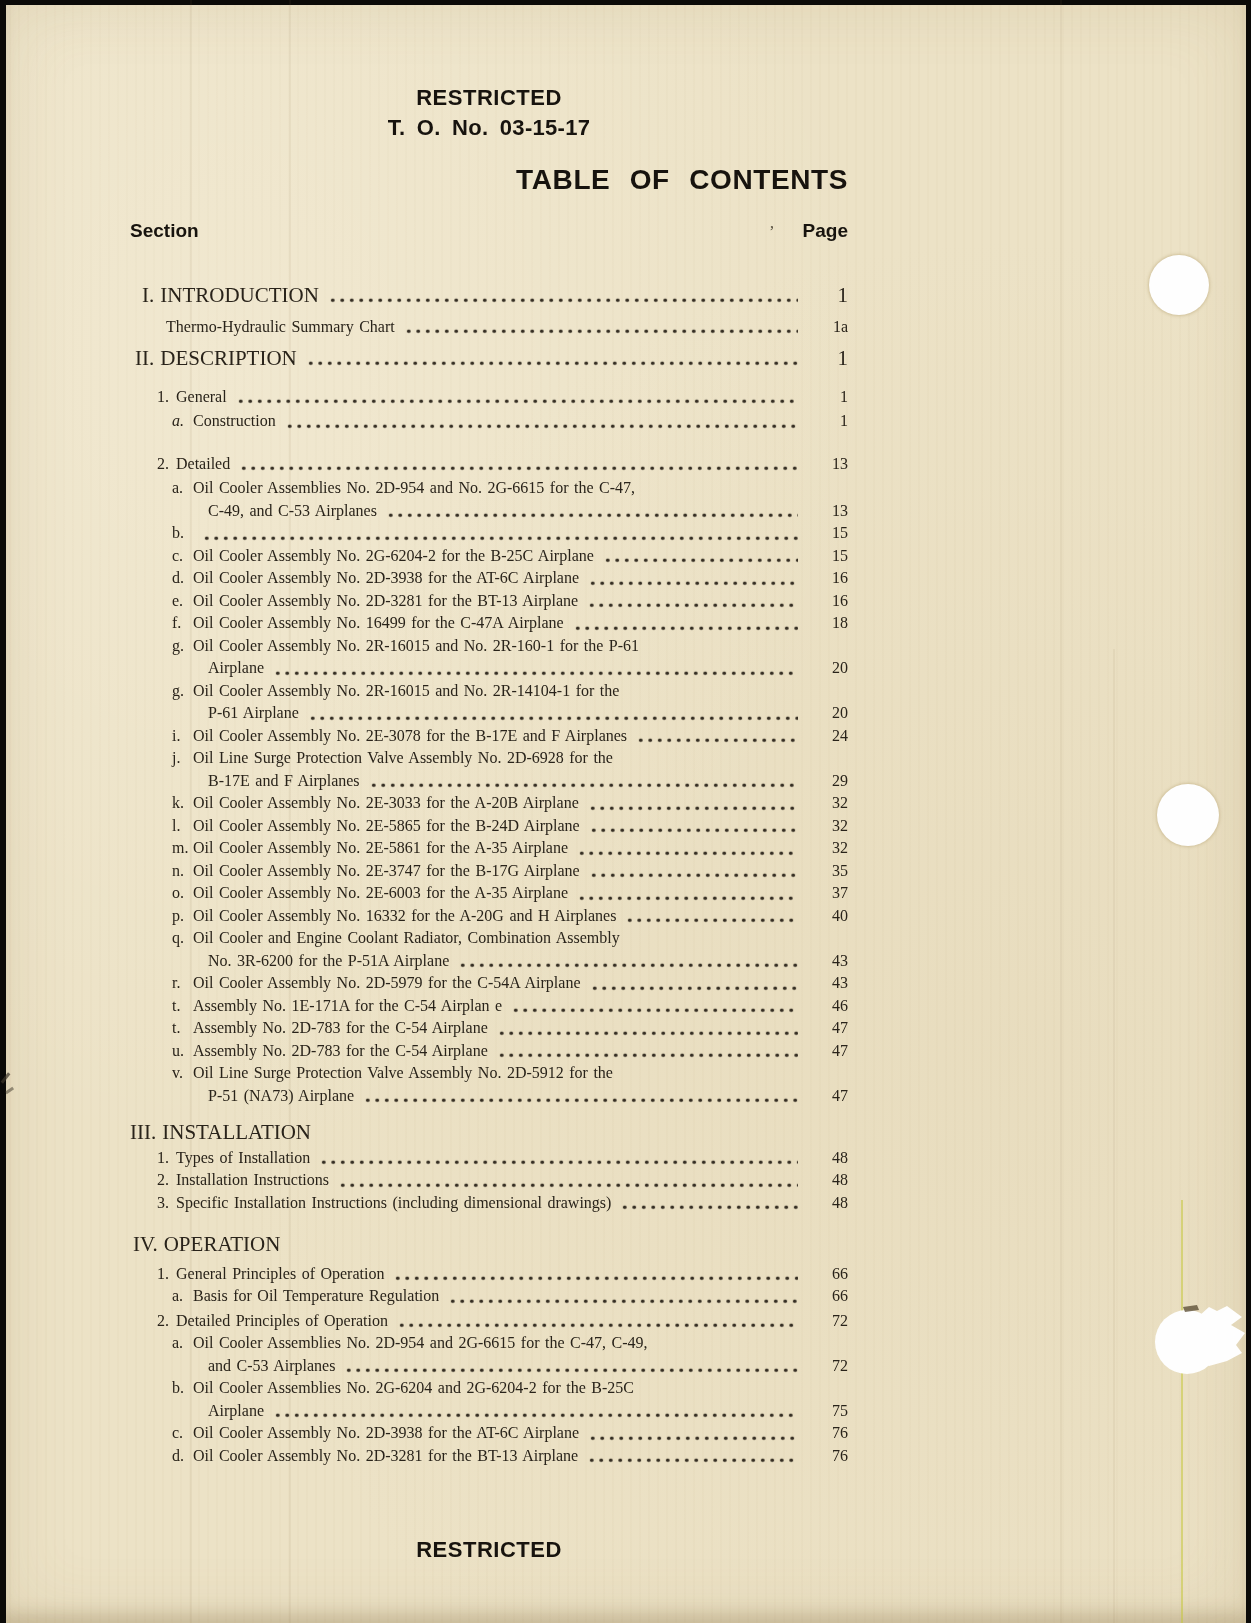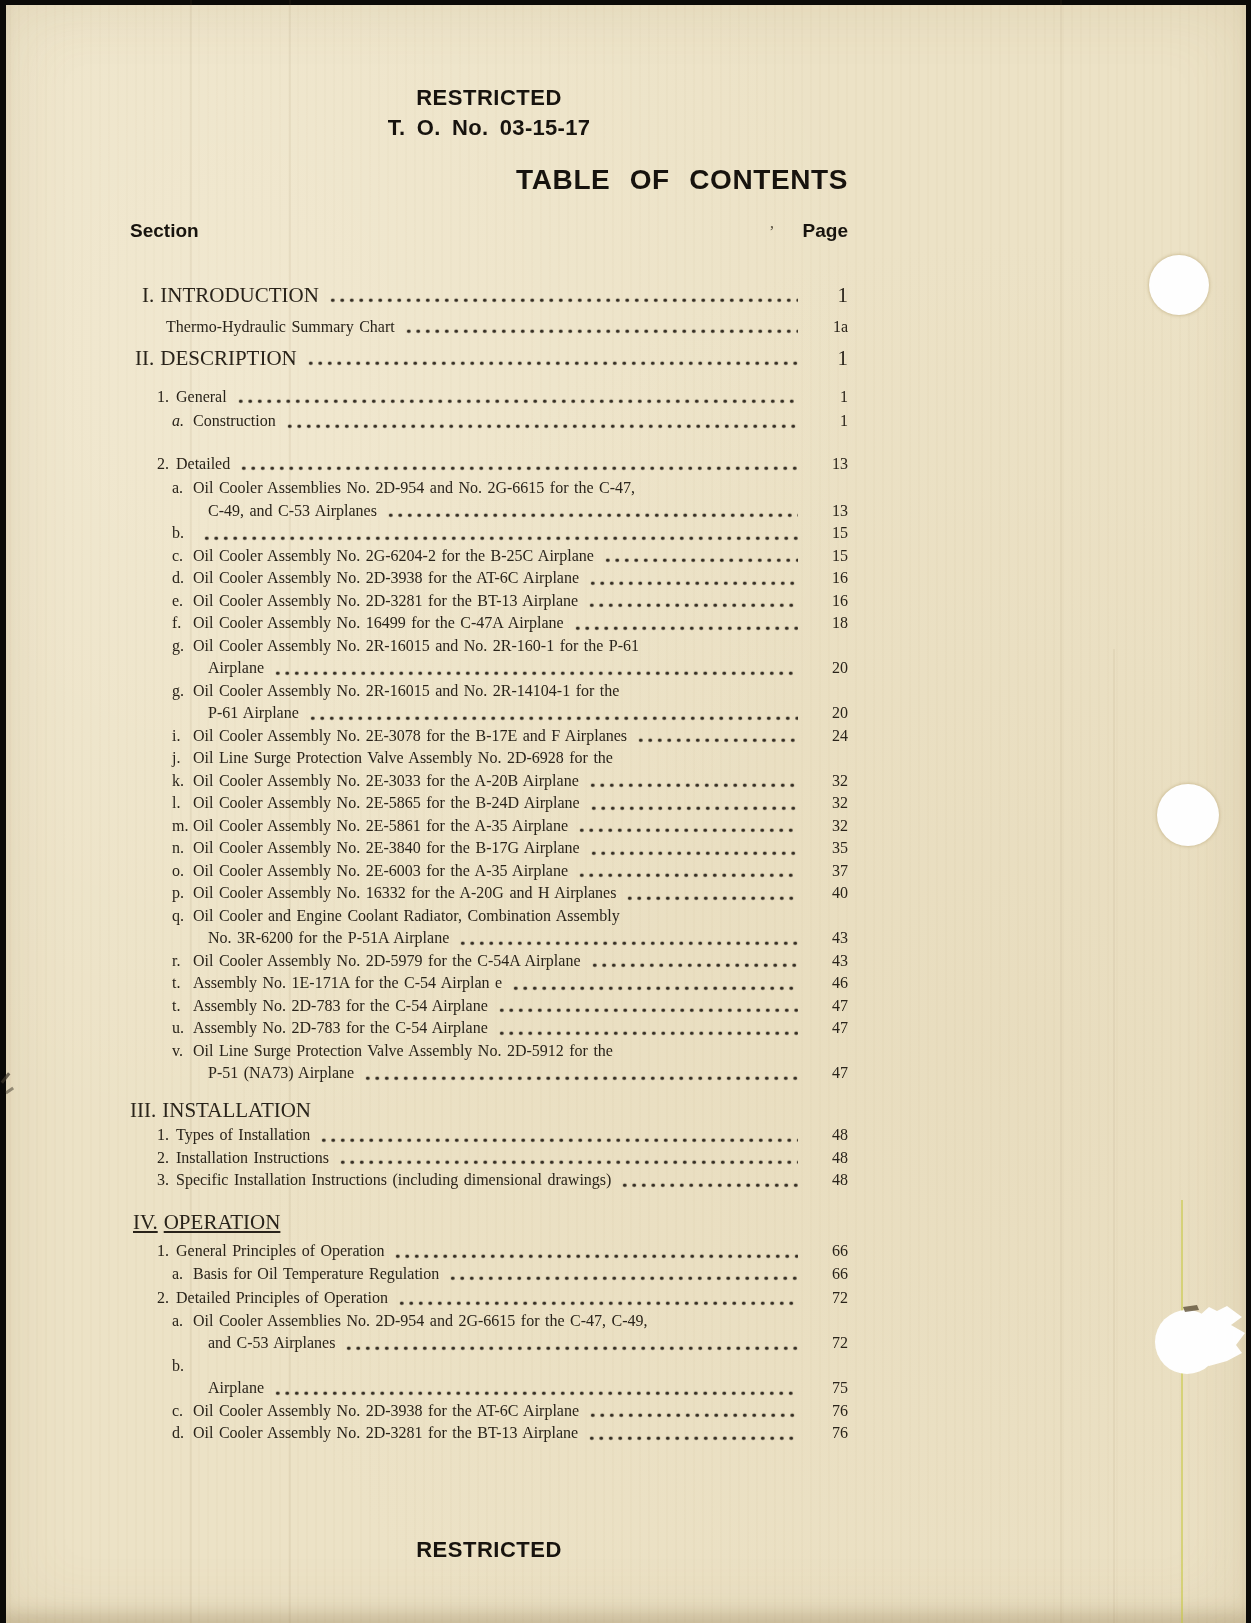--- a/index.html
+++ b/index.html
@@ -195,41 +195,46 @@
         <div class="row alpha">
           <span class="num">i.</span>
           <span class="txt">Oil Cooler Assembly No. 2E-3078 for the B-17E and F Airplanes</span>
           <span class="leader"></span>
           <span class="page-no">24</span>
         </div>
         <div class="row alpha">
           <span class="num">j.</span>
           <span class="txt">Oil Line Surge Protection Valve Assembly No. 2D-6928 for the</span>
         </div>
+        <div class="row cont">
+          <span class="txt">B-17E and F Airplanes</span>
+          <span class="leader"></span>
+          <span class="page-no">29</span>
+        </div>
         <div class="row alpha">
           <span class="num">k.</span>
           <span class="txt">Oil Cooler Assembly No. 2E-3033 for the A-20B Airplane</span>
           <span class="leader"></span>
           <span class="page-no">32</span>
         </div>
         <div class="row alpha">
           <span class="num">l.</span>
           <span class="txt">Oil Cooler Assembly No. 2E-5865 for the B-24D Airplane</span>
           <span class="leader"></span>
           <span class="page-no">32</span>
         </div>
         <div class="row alpha">
           <span class="num">m.</span>
           <span class="txt">Oil Cooler Assembly No. 2E-5861 for the A-35 Airplane</span>
           <span class="leader"></span>
           <span class="page-no">32</span>
         </div>
         <div class="row alpha">
           <span class="num">n.</span>
-          <span class="txt">Oil Cooler Assembly No. 2E-3840 for the B-17G Airplane</span>
+          <span class="txt">Oil Cooler Assembly No. 2E-3747 for the B-17G Airplane</span>
           <span class="leader"></span>
           <span class="page-no">35</span>
         </div>
         <div class="row alpha">
           <span class="num">o.</span>
           <span class="txt">Oil Cooler Assembly No. 2E-6003 for the A-35 Airplane</span>
           <span class="leader"></span>
           <span class="page-no">37</span>
         </div>
         <div class="row alpha">
@@ -295,21 +300,21 @@
           <span class="txt">Installation Instructions</span>
           <span class="leader"></span>
           <span class="page-no">48</span>
         </div>
         <div class="row num-lv">
           <span class="num">3.</span>
           <span class="txt">Specific Installation Instructions (including dimensional drawings)</span>
           <span class="leader"></span>
           <span class="page-no">48</span>
         </div>
-        <div class="row roman" style="margin-top: 19px; padding-left: 3px; text-decoration: underline;">
+        <div class="row roman" style="margin-top: 19px; padding-left: 3px;">
           <span class="num">IV.</span>
           <span class="txt">OPERATION</span>
         </div>
         <div class="row num-lv" style="margin-top: 7px;">
           <span class="num">1.</span>
           <span class="txt">General Principles of Operation</span>
           <span class="leader"></span>
           <span class="page-no">66</span>
         </div>
         <div class="row alpha">
@@ -328,20 +333,21 @@
           <span class="num">a.</span>
           <span class="txt">Oil Cooler Assemblies No. 2D-954 and 2G-6615 for the C-47, C-49,</span>
         </div>
         <div class="row cont">
           <span class="txt">and C-53 Airplanes</span>
           <span class="leader"></span>
           <span class="page-no">72</span>
         </div>
         <div class="row alpha">
           <span class="num">b.</span>
+          <span class="txt">Oil Cooler Assemblies No. 2G-6204 and 2G-6204-2 for the B-25C</span>
         </div>
         <div class="row cont">
           <span class="txt">Airplane</span>
           <span class="leader"></span>
           <span class="page-no">75</span>
         </div>
         <div class="row alpha">
           <span class="num">c.</span>
           <span class="txt">Oil Cooler Assembly No. 2D-3938 for the AT-6C Airplane</span>
           <span class="leader"></span>

